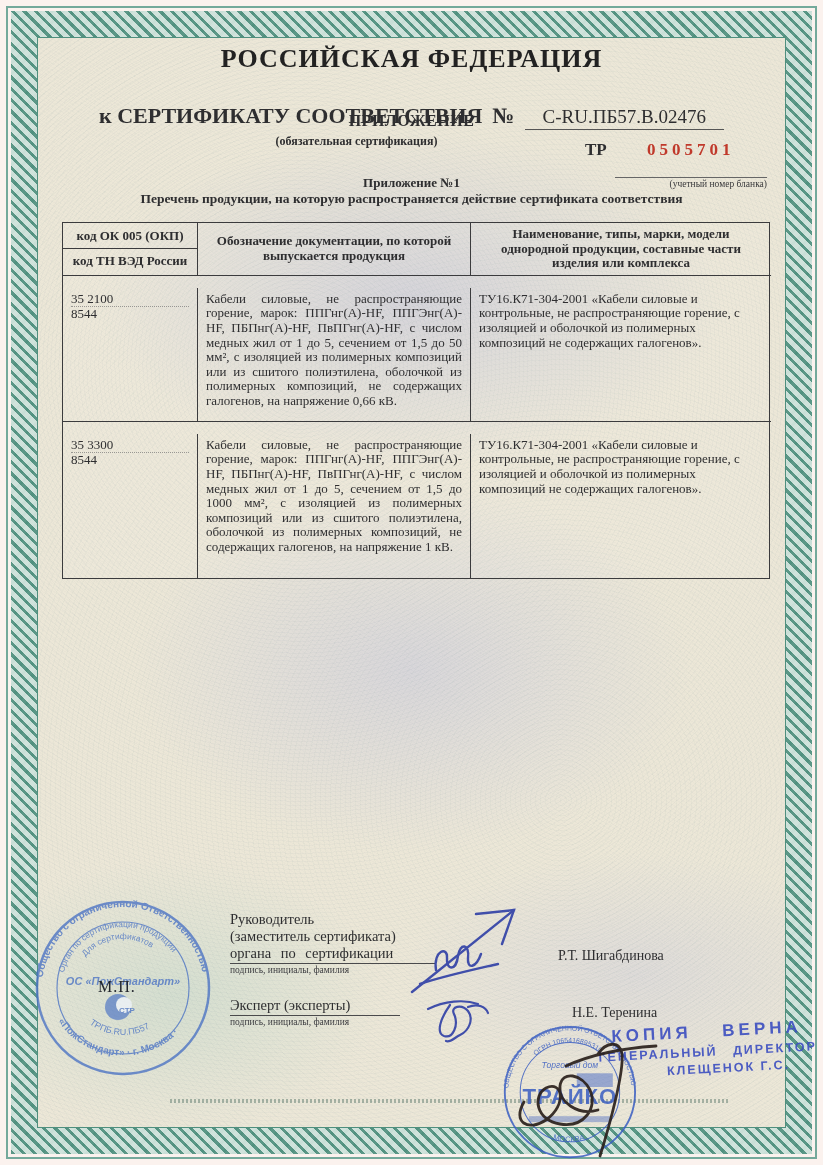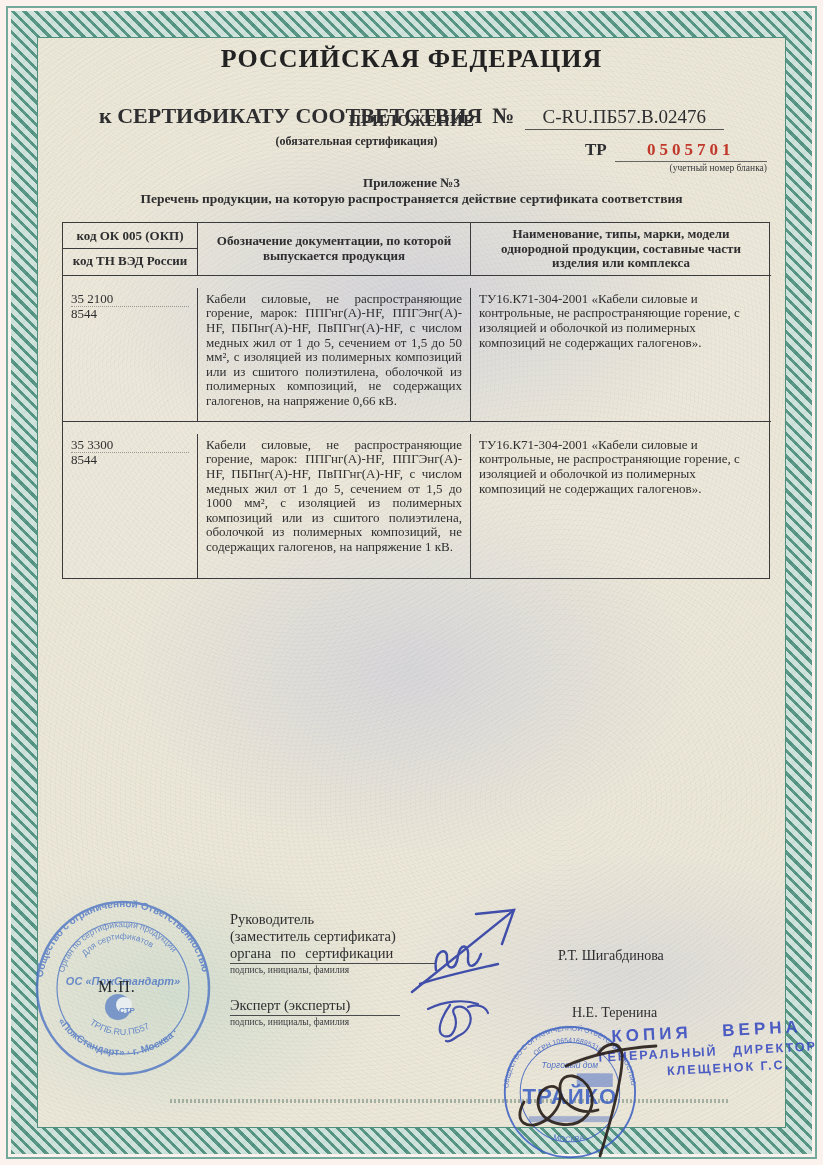--- a/index.html
+++ b/index.html
@@ -43,21 +43,21 @@
   .country { top:44px; font-size:26px; font-weight:bold; letter-spacing:1px; color:#222; }
   .annex-word { top:85px; font-size:16px; font-weight:bold; letter-spacing:.5px;margin-top:27px; }
   .cert-line { top:103px; display:flex; justify-content:center; align-items:baseline; gap:10px; }
   .cert-line .big { font-size:22px; font-weight:bold; }
   .cert-line .num { font-size:19px; border-bottom:1px solid #555; padding:0 18px 1px 18px; }
   .mandatory { top:134px; left:-55px; font-size:12px; font-weight:bold; }
   .tr-block { position:absolute; left:585px; top:140px; width:182px; }
   .tr-row { display:flex; align-items:baseline; }
   .tr-label { font-size:17px; font-weight:bold; margin-right:8px; }
   .tr-num { flex:1; text-align:center; font-size:17px; font-weight:bold; letter-spacing:4px;
-            color:#c0392b; border-bottom:1px solid #666; padding-bottom:1px; }
+            color:#c0392b; border-bottom:1px solid #666; padding-bottom:17px; }
   .tr-note { font-size:9.5px; text-align:right; color:#3a3a3c; margin-top:1px; }
   .annex1 { top:175px; font-size:13px; font-weight:bold; }
   .list-title { top:191px; font-size:13.5px; font-weight:bold; }
   
   .tbl { position:absolute; left:62px; top:222px; width:708px; border:1.5px solid #3b3b3d;
          display:grid; grid-template-columns:135px 273px 300px; background:rgba(255,255,255,.06); }
   .cell { border-right:1px solid #3b3b3d; border-bottom:1px solid #3b3b3d; padding:4px 8px;
           font-size:13px; line-height:14.6px; }
   .cell:nth-child(3n) { border-right:none; }
   .hdr { font-weight:bold; text-align:center; display:flex; flex-direction:column; justify-content:center; }
@@ -107,21 +107,21 @@
   <div class="t-center mandatory">(обязательная сертификация)</div>
 
   <div class="tr-block">
     <div class="tr-row">
       <span class="tr-label">ТР</span>
       <span class="tr-num">0505701</span>
     </div>
     <div class="tr-note">(учетный номер бланка)</div>
   </div>
 
-  <div class="t-center annex1">Приложение №3</div>
+  <div class="t-center annex1">Приложение №1</div>
   <div class="t-center list-title">Перечень продукции, на которую распространяется действие сертификата соответствия</div>
 
   <div class="tbl">
     <div class="cell hdr hdr-codes">
       <div>код ОК 005 (ОКП)</div>
       <div>код ТН ВЭД России</div>
     </div>
     <div class="cell hdr">Обозначение документации, по которой выпускается продукция</div>
     <div class="cell hdr">Наименование, типы, марки, модели однородной продукции, составные части изделия или комплекса</div>
 

